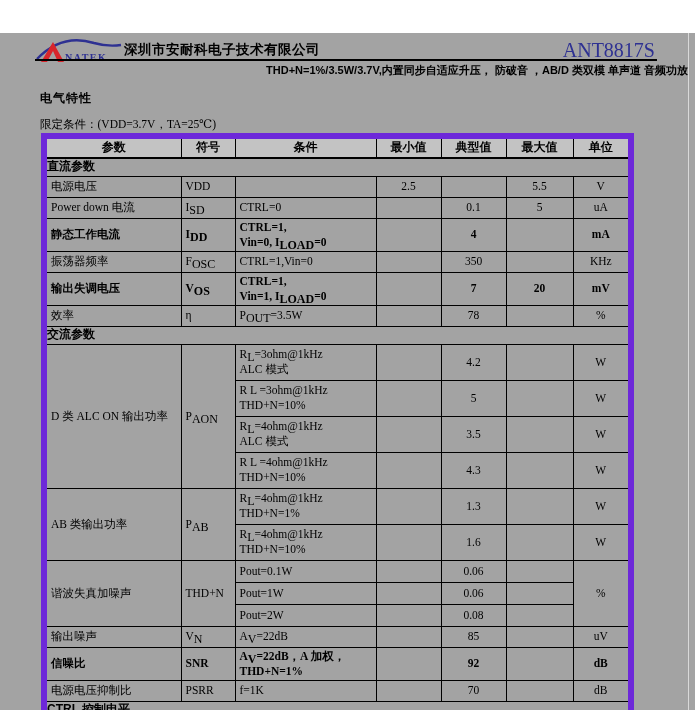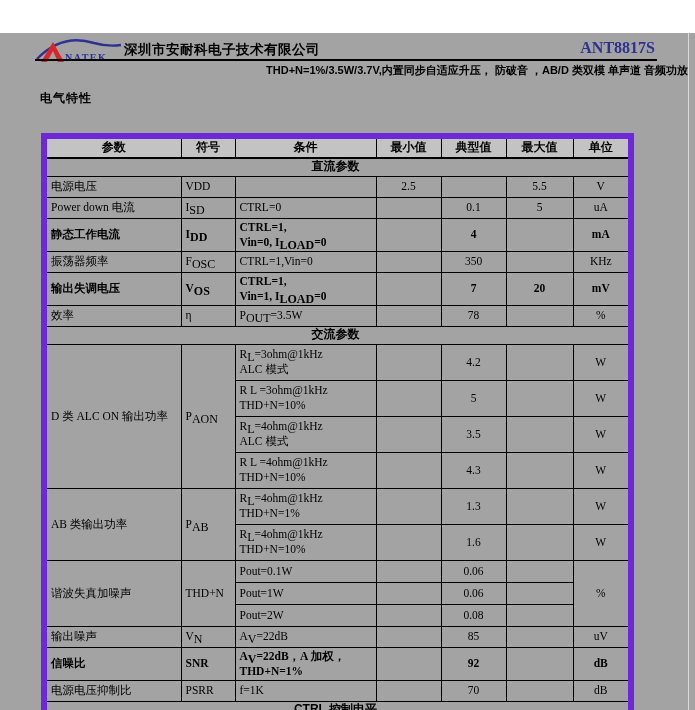--- a/index.html
+++ b/index.html
@@ -6,38 +6,38 @@
     --navy:#2e3192; --logo-red:#d8262c; --logo-blue:#2e3192;
     --header-bg:#c3c3c3; --strip-bg:#edf1f6; --thumb:#c9d5e2; --edge:#d9d9d9;
   }
   html,body{margin:0;padding:0;background:#ffffff;}
   .page{position:relative;width:695px;height:710px;background:#a3a3a3;overflow:hidden;
         font-family:"Liberation Serif","DejaVu Serif",serif;color:#000;margin-top:33px;}
   
   .logo{position:absolute;left:36px;top:5px;width:88px;height:28px;}
   .company{position:absolute;left:124px;top:8px;font-family:"Liberation Sans",sans-serif;
            font-weight:bold;font-size:13.5px;letter-spacing:.5px;text-align:right;}
-  .partno{position:absolute;right:40px;top:6px;font-weight:bold;font-size:16px;color:var(--navy);}
+  .partno{position:absolute;right:40px;top:6px;font-weight:normal;font-size:20px;color:var(--navy);}
   .rule{position:absolute;left:35px;top:26px;width:622px;height:2px;background:#000;}
   .subtitle{position:absolute;right:7px;top:30px;font-family:"Liberation Sans",sans-serif;
             font-weight:bold;font-size:11px;white-space:pre;}
   .sec-title{position:absolute;left:40px;top:57px;font-family:"Liberation Sans",sans-serif;
              font-weight:bold;font-size:12px;letter-spacing:1px;}
   .cond-note{position:absolute;left:40px;top:84px;font-size:11.5px;}
   
   table{position:absolute;left:41px;top:100px;border-collapse:collapse;
         border:6px solid #6d28d9;table-layout:fixed;width:587px;font-size:11.5px;}
   td,th{border:1px solid #000;padding:0 4px;text-align:center;vertical-align:middle;
         line-height:1.3;overflow:hidden;}
   thead th{background:var(--header-bg);font-family:"Liberation Sans",sans-serif;
            font-weight:bold;font-size:12px;border-bottom:2px solid #000;}
   tr.hh{height:22px;} tr.hs{height:18px;} tr.h1{height:21px;padding-left:13px;} tr.h2{height:33px;font-weight:bold;}
   tr.hd{height:36px;} tr.ht{height:22px;} tr.hc{height:18px;}
   td.sec{font-family:"Liberation Sans",sans-serif;font-weight:bold;font-size:12px;
-         text-align:center;padding-left:0;}
+         text-align:left;padding-left:0;}
   td.l{text-align:left;}
   sub{font-size:12px;line-height:0;}
   
   .page-edge{position:absolute;left:688px;top:0;width:1px;height:703px;background:var(--edge);}
   .hscroll{position:absolute;left:0;top:703px;width:695px;height:7px;background:var(--strip-bg);}
   .thumb{position:absolute;top:1px;height:6px;background:var(--thumb);}
   .thumb.a{left:578px;width:19px;} .thumb.b{left:623px;width:17px;}
   .logo-red{fill:var(--logo-red);}
   .logo-stroke{stroke:var(--logo-blue);fill:none;stroke-width:2.4;}
   .logo-text{font-family:"Liberation Serif",serif;font-weight:bold;fill:var(--logo-blue);}
@@ -53,20 +53,21 @@
       <polygon class="logo-red" points="5,24 17,4 28,24 22,24 17,13 11,24"></polygon>
       <text class="logo-text" x="29" y="23" font-size="10" letter-spacing="1.5">NATEK</text>
     </svg>
     <div class="company">深圳市安耐科电子技术有限公司</div>
     <div class="partno">ANT8817S</div>
     <div class="rule"></div>
     <div class="subtitle">THD+N=1%/3.5W/3.7V,内置同步自适应升压， 防破音 ，AB/D 类双模 单声道 音频功放</div>
   </div>
 
   <div class="sec-title">电气特性</div>
+  <div class="cond-note">限定条件：(VDD=3.7V，TA=25℃)</div>
 
   <table>
     <colgroup>
       <col style="width:137px">
         <col style="width:54px">
         <col style="width:141px">
       <col style="width:65px">
         <col style="width:65px">
         <col style="width:67px">
         <col style="width:58px">

